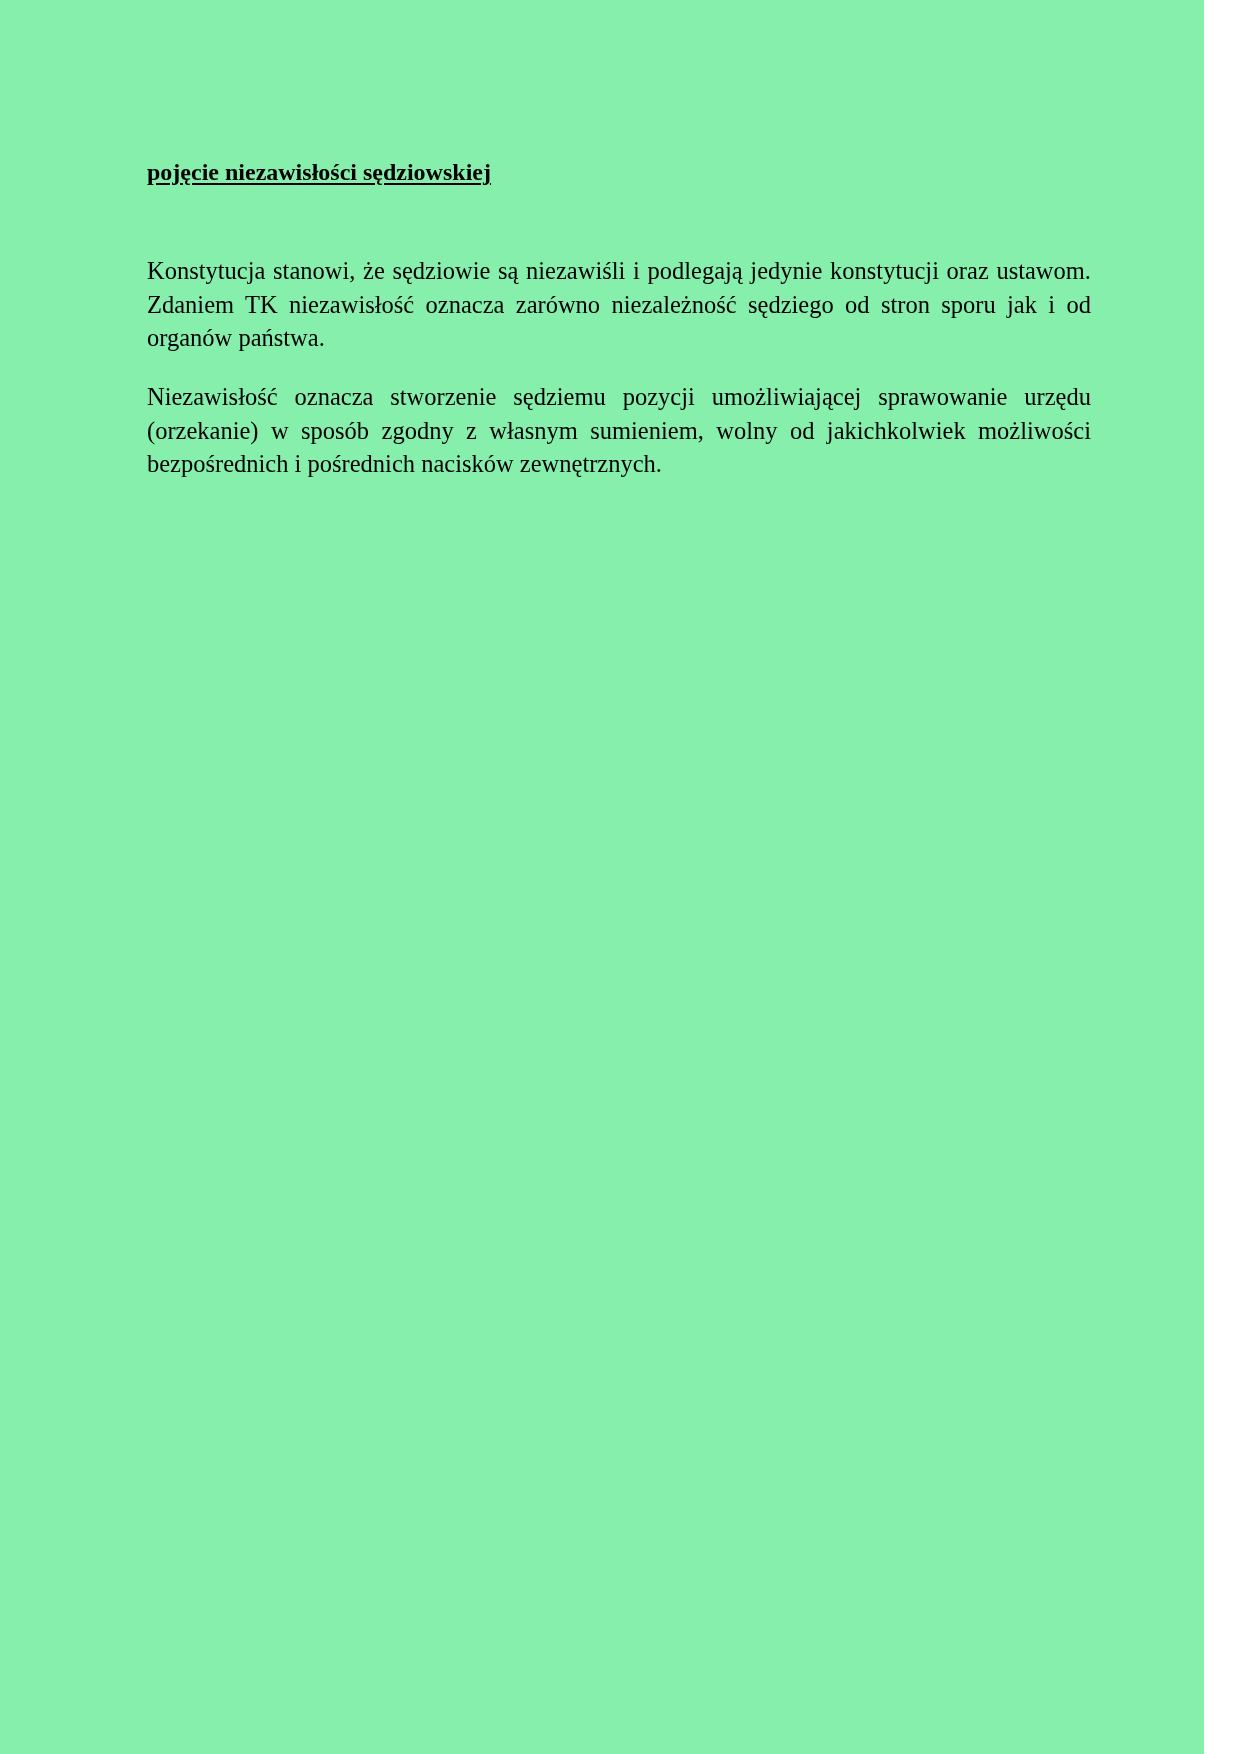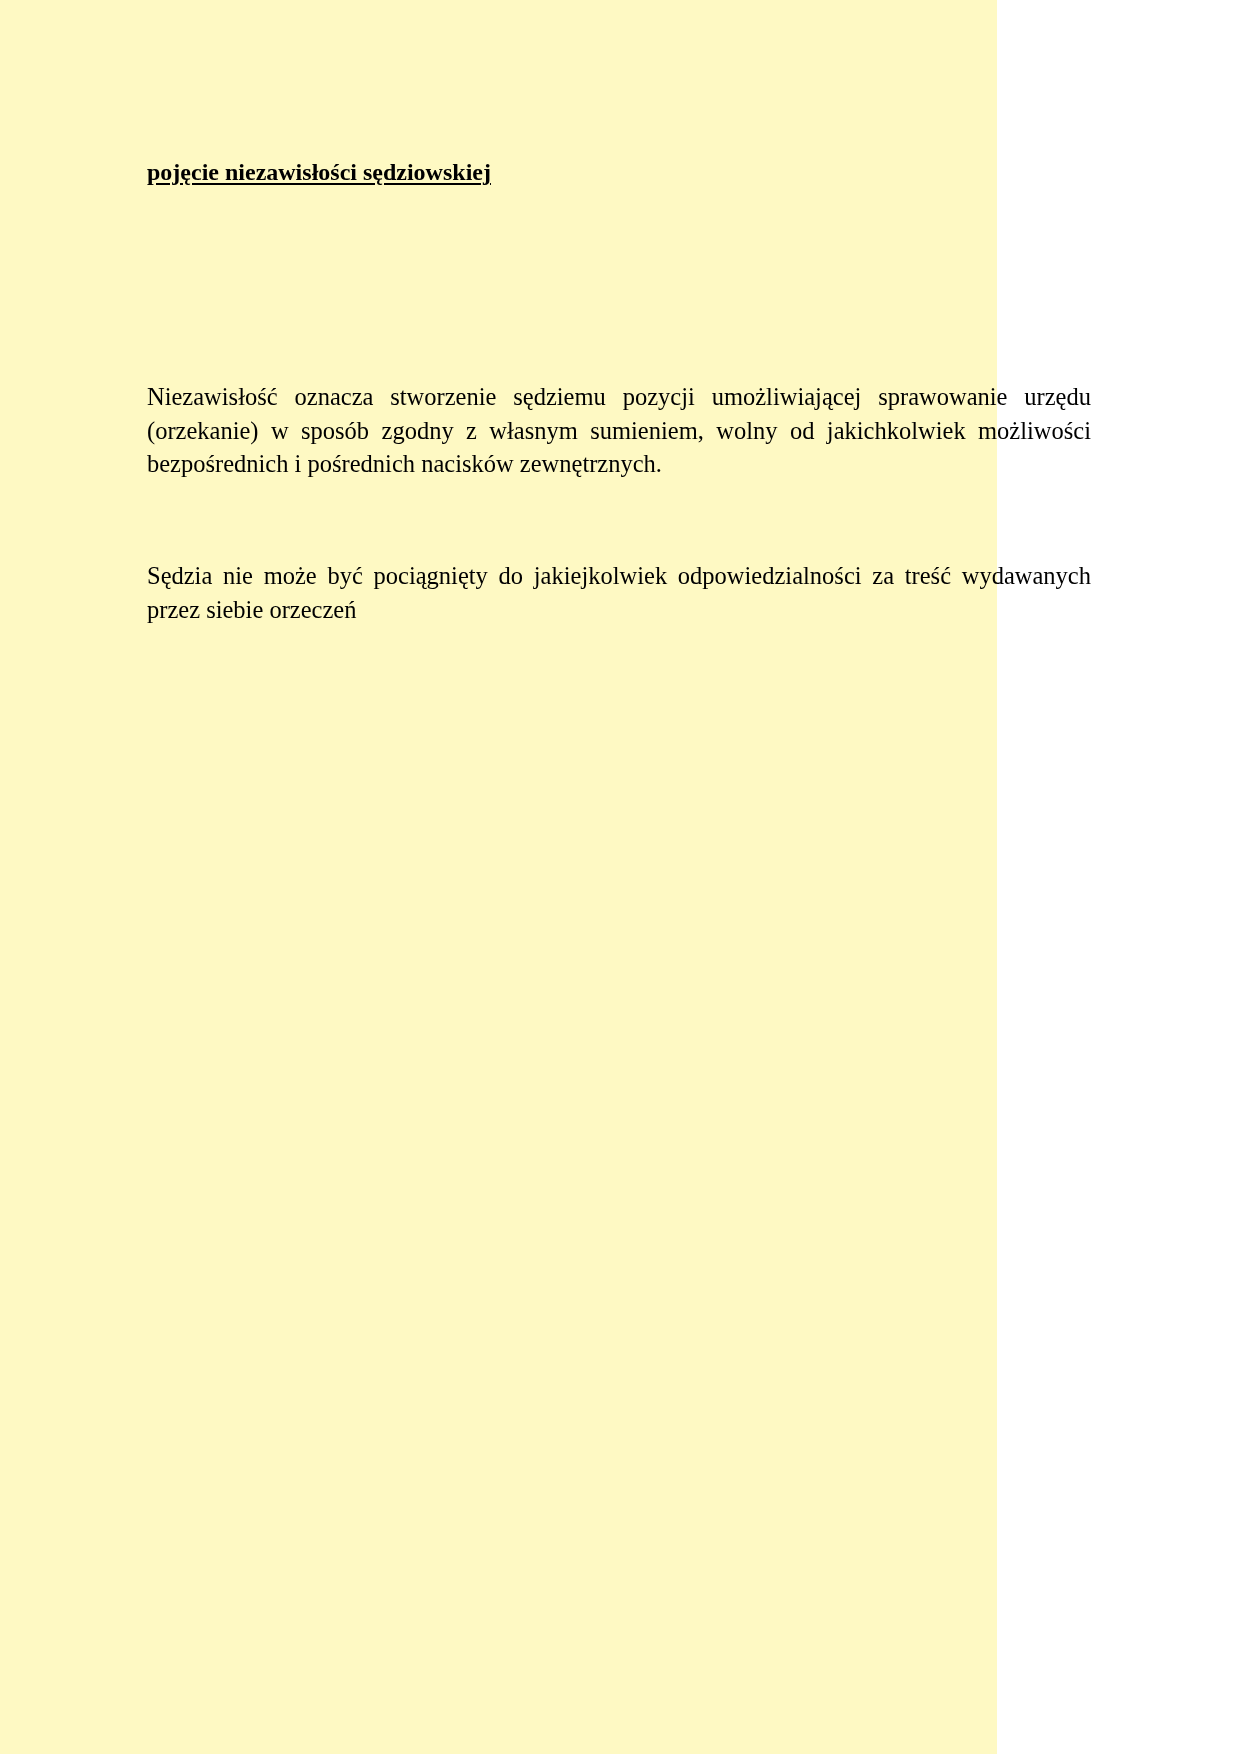--- a/index.html
+++ b/index.html
@@ -12,23 +12,23 @@
       height: 1754px;
       position: relative;
       overflow: hidden;
       font-family: "Liberation Serif", "DejaVu Serif", serif;
       color: #000000;
     }
     .page {
       position: absolute;
       left: 0;
       top: 0;
-      width: 997px;
+      width: 1204px;
       height: 1754px;
-      background: #fef9c3;
+      background: #86efac;
     }
     .title {
       position: absolute;
       left: 147px;
       top: 160px;
       margin: 0;
       font-size: 24px;
       font-weight: bold;
       text-decoration: underline;
       text-underline-offset: 3px;
@@ -49,17 +49,17 @@
     .p1 { top: 254px; }
     .p2 { top: 380px; }
     .p3 { top: 559px; }
   </style>
 </head>
 <body>
 
 <div class="page">
   <h1 class="title">pojęcie niezawisłości sędziowskiej</h1>
 
+  <p class="para p1">Konstytucja stanowi, że sędziowie są niezawiśli i podlegają jedynie konstytucji oraz ustawom. Zdaniem TK niezawisłość oznacza zarówno niezależność sędziego od stron sporu jak i od organów państwa.</p>
 
   <p class="para p2">Niezawisłość oznacza stworzenie sędziemu pozycji umożliwiającej sprawowanie urzędu (orzekanie) w sposób zgodny z własnym sumieniem, wolny od jakichkolwiek możliwości bezpośrednich i pośrednich nacisków zewnętrznych.</p>
 
-  <p class="para p3">Sędzia nie może być pociągnięty do jakiejkolwiek odpowiedzialności za treść wydawanych przez siebie orzeczeń</p>
 </div>
 
 </body></html>

